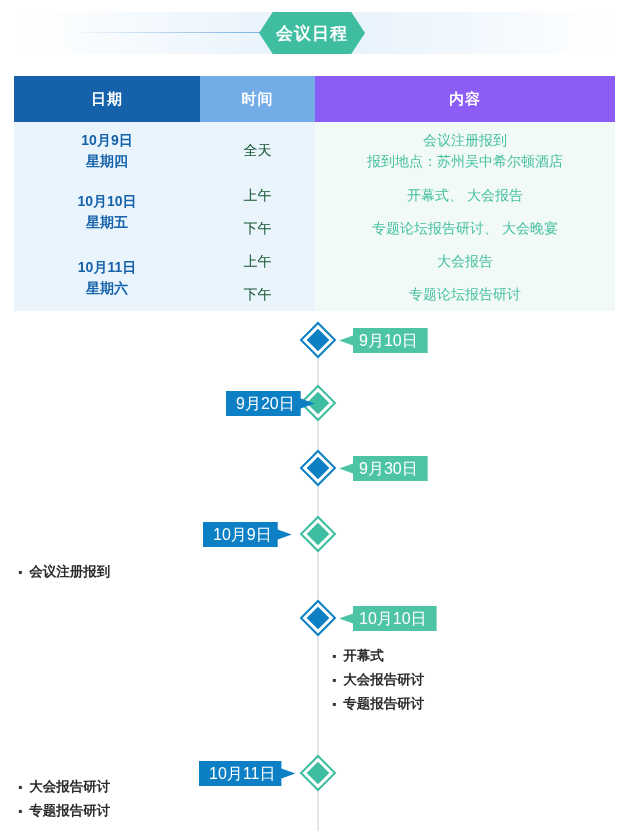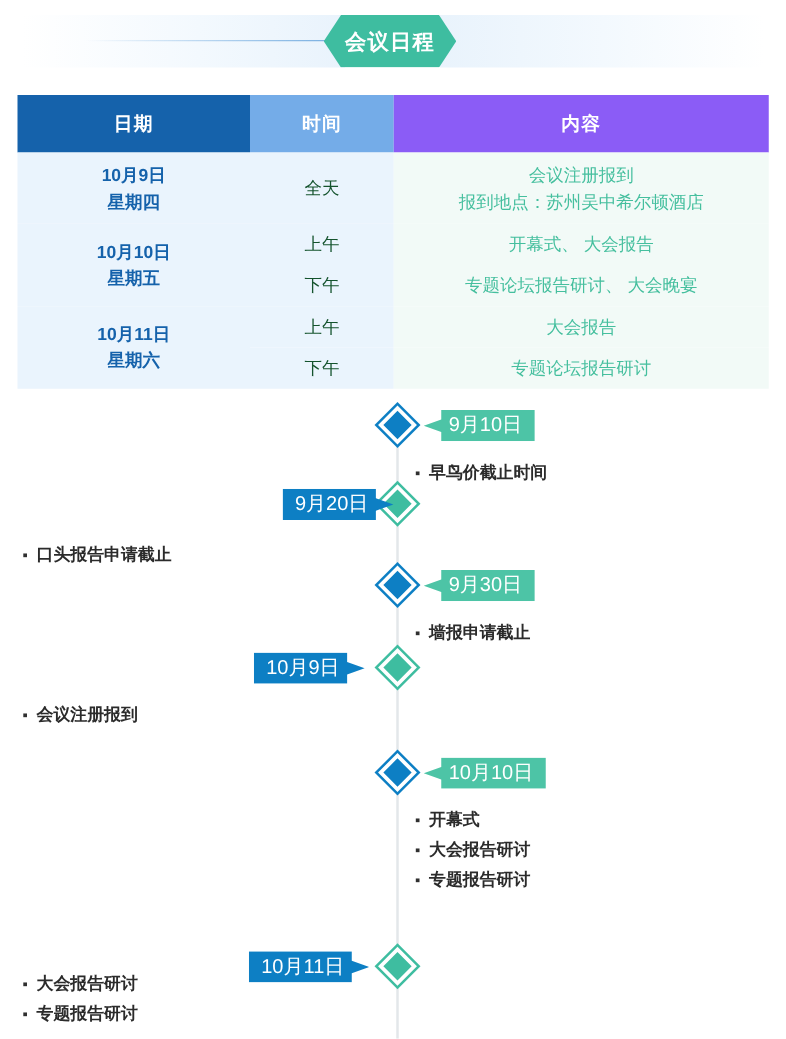--- a/index.html
+++ b/index.html
@@ -265,35 +265,26 @@
       <td class="td-content">专题论坛报告研讨</td>
     </tr>
   </tbody>
 </table>
 
 <div class="timeline">
   <div class="timeline-axis"></div>
 
   <div class="diamond blue" style="left:307px; top:19px;"></div>
   <div class="pill pill-right" style="left:339px; top:18px;">9月10日</div>
-  <div class="events" style="left:332px; top:56px;">
-    <div class="ev">早鸟价截止时间</div>
-  </div>
 
   <div class="diamond teal" style="left:307px; top:82px;"></div>
   <div class="pill pill-left" style="left:226px; top:81px;">9月20日</div>
-  <div class="events left" style="left:18px; top:122px;">
-    <div class="ev">口头报告申请截止</div>
-  </div>
 
   <div class="diamond blue" style="left:307px; top:147px;"></div>
   <div class="pill pill-right" style="left:339px; top:146px;">9月30日</div>
-  <div class="events" style="left:332px; top:184px;">
-    <div class="ev">墙报申请截止</div>
-  </div>
 
   <div class="diamond teal" style="left:307px; top:213px;"></div>
   <div class="pill pill-left" style="left:203px; top:212px;">10月9日</div>
   <div class="events left" style="left:18px; top:250px;">
     <div class="ev">会议注册报到</div>
   </div>
 
   <div class="diamond blue" style="left:307px; top:297px;"></div>
   <div class="pill pill-right" style="left:339px; top:296px;">10月10日</div>
   <div class="events" style="left:332px; top:334px;">

